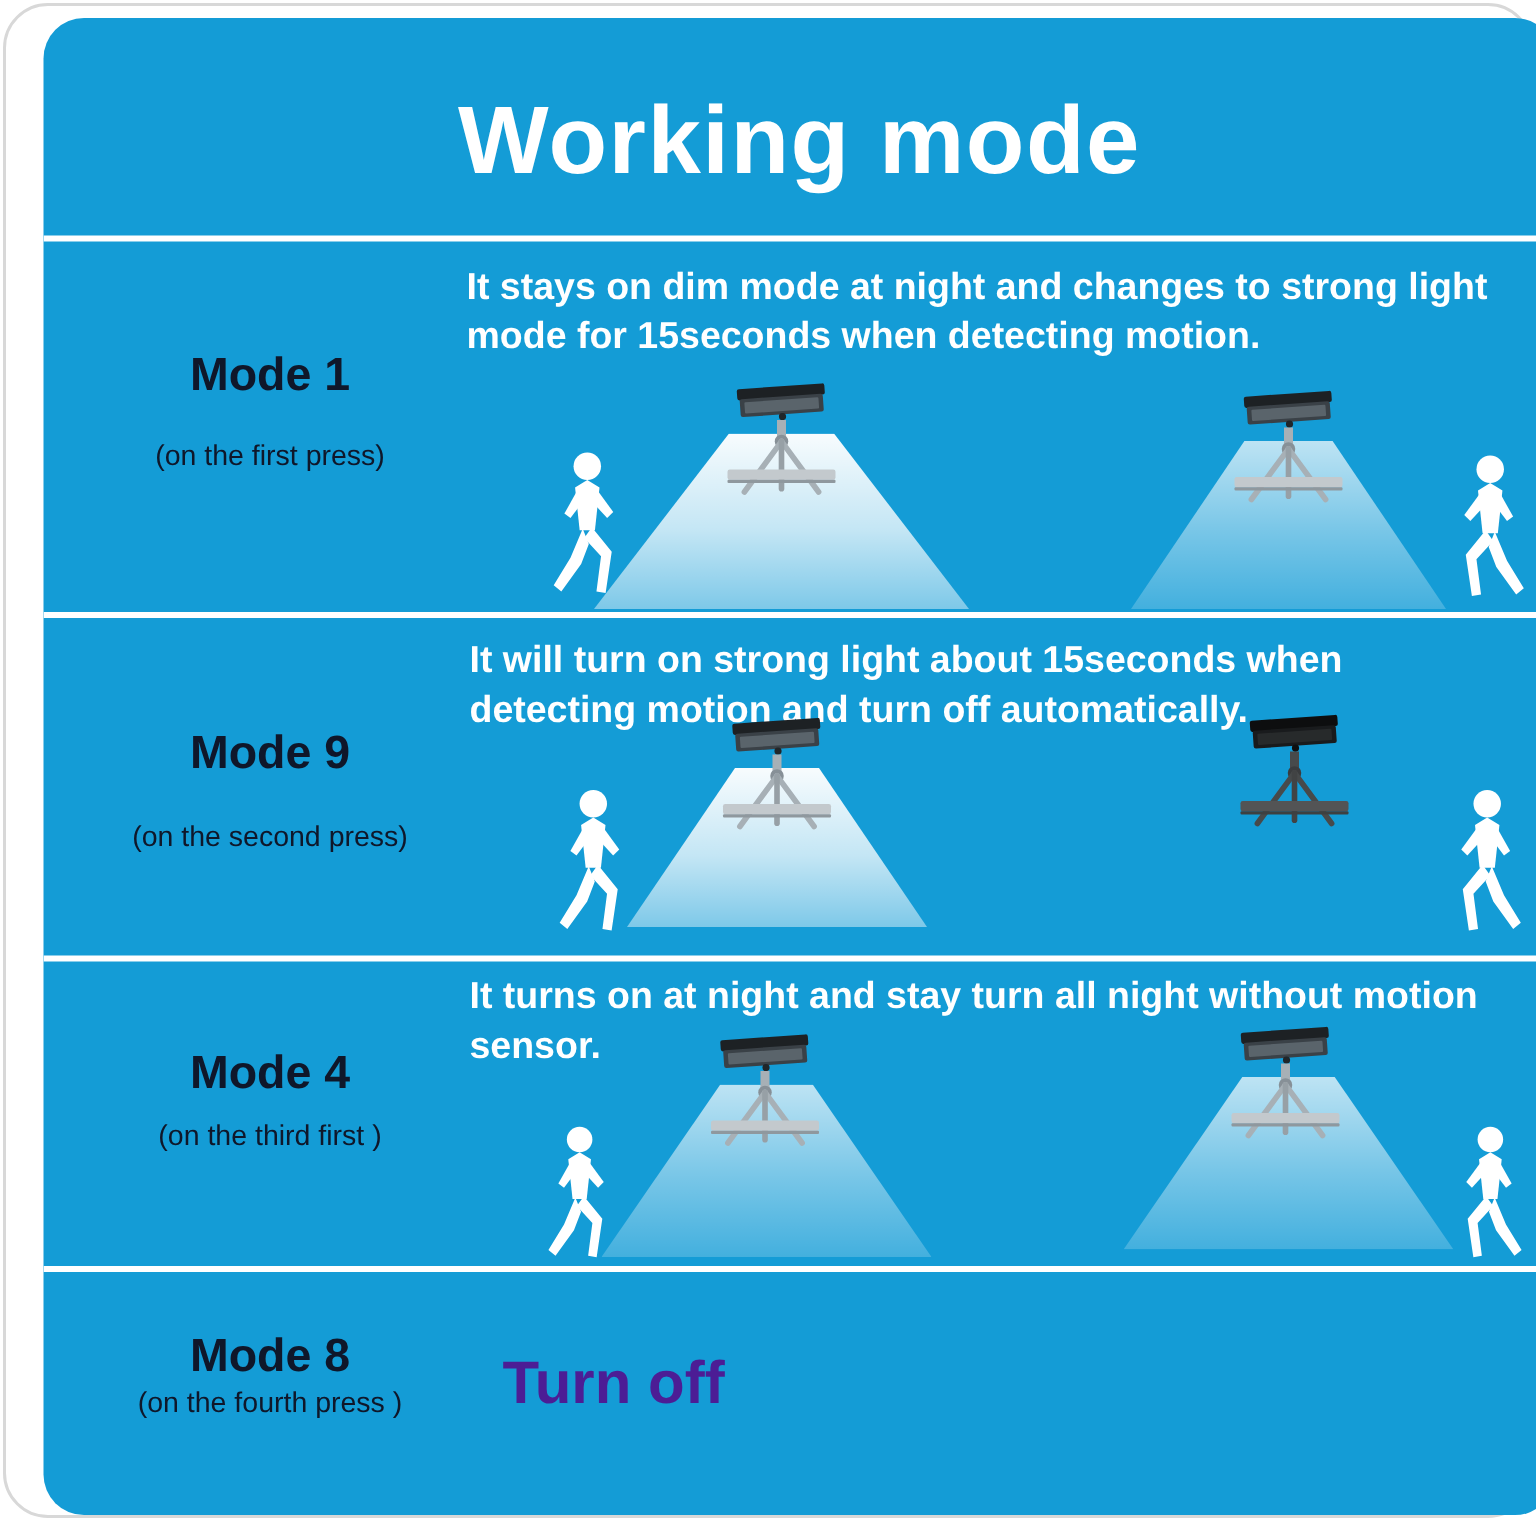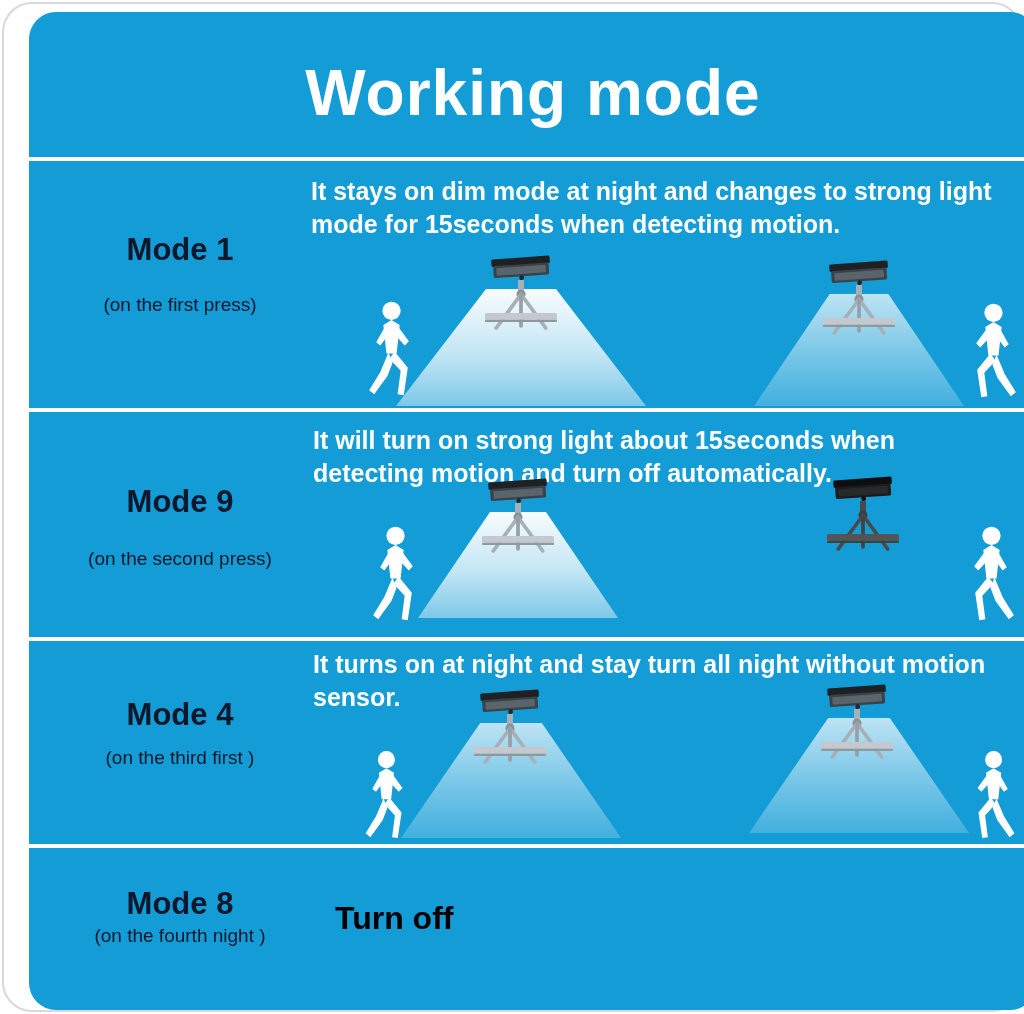--- a/index.html
+++ b/index.html
@@ -16,21 +16,21 @@
   .row1 { top:145px; height:251px; }
   .row2 { top:396px; height:229px; }
   .row3 { top:625px; height:207px; }
   .row4 { top:832px; height:166px; }
 
   .mode-col { position:absolute; left:34px; width:234px; text-align:center; color:#0f172a; }
   .mode-title { font-size:31px; font-weight:700; }
   .mode-press { font-size:19px; font-weight:400; }
 
   .desc { position:absolute; color:#ffffff; font-size:25px; font-weight:700; line-height:1.3; }
-  .turn-off { position:absolute; left:306px; top:52px; color:#000000; font-size:32px; font-weight:700; }
+  .turn-off { position:absolute; left:306px; top:52px; color:#4c1d95; font-size:40px; font-weight:700; }
 
   .lamp { position:absolute; width:90px; height:84px; }
   .lamp.off { filter: brightness(0.42) saturate(0.6); }
 
   .beam { position:absolute; clip-path: polygon(36% 0, 64% 0, 100% 100%, 0% 100%);
           background: linear-gradient(to bottom, rgba(255,255,255,0.97) 0%, rgba(255,255,255,0.75) 55%, rgba(255,255,255,0.45) 100%); }
   .beam.dim { background: linear-gradient(to bottom, rgba(255,255,255,0.72) 0%, rgba(255,255,255,0.42) 55%, rgba(255,255,255,0.20) 100%); }
 
   .person { position:absolute; }
   .person svg { width:100%; height:100%; }
@@ -166,19 +166,19 @@
     <div class="person flip" style="left:940px; top:108px; width:52px; height:95px">
       <svg viewBox="0 0 55 98">
             <use href="#sym-person"></use>
           </svg>
     </div>
   </div>
 
   <div class="row row4">
     <div class="mode-col" style="top:38px">
       <div class="mode-title">Mode 8</div>
-      <div class="mode-press" style="margin-top:3px">(on the fourth night )</div>
+      <div class="mode-press" style="margin-top:3px">(on the fourth press )</div>
     </div>
     <div class="turn-off">Turn off</div>
   </div>
 
 </div>
 </div>
 
 </body></html>

